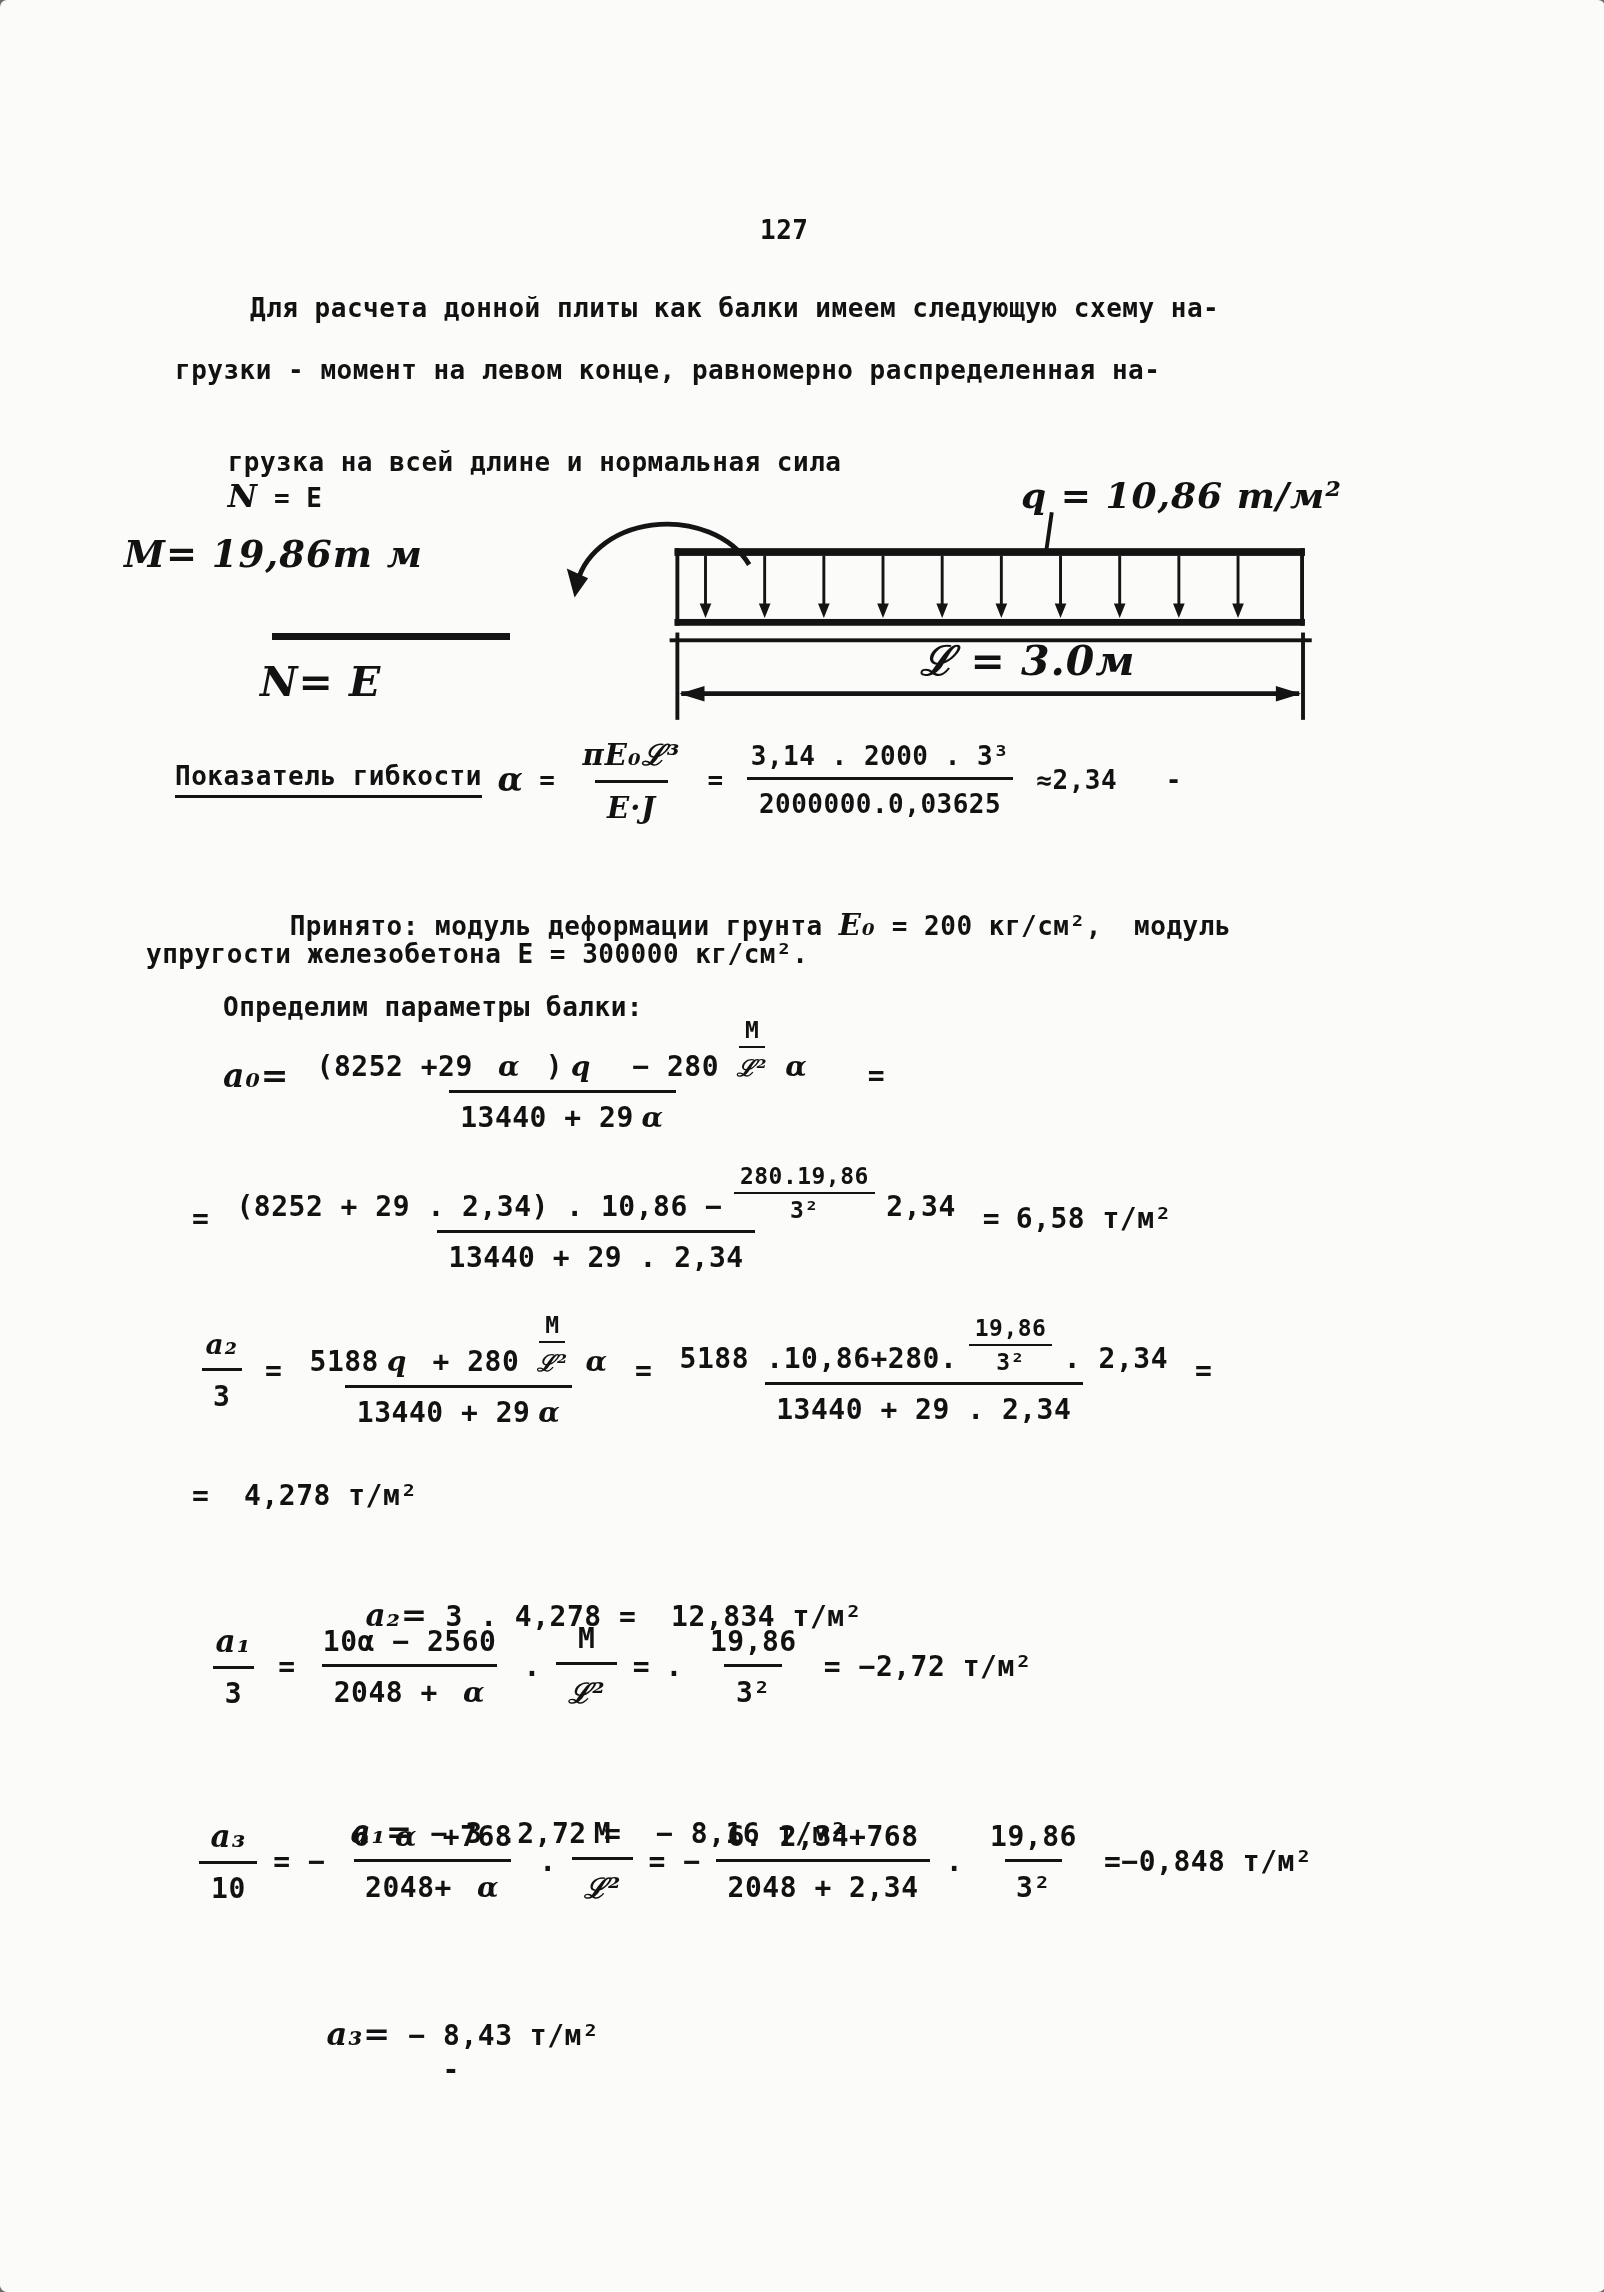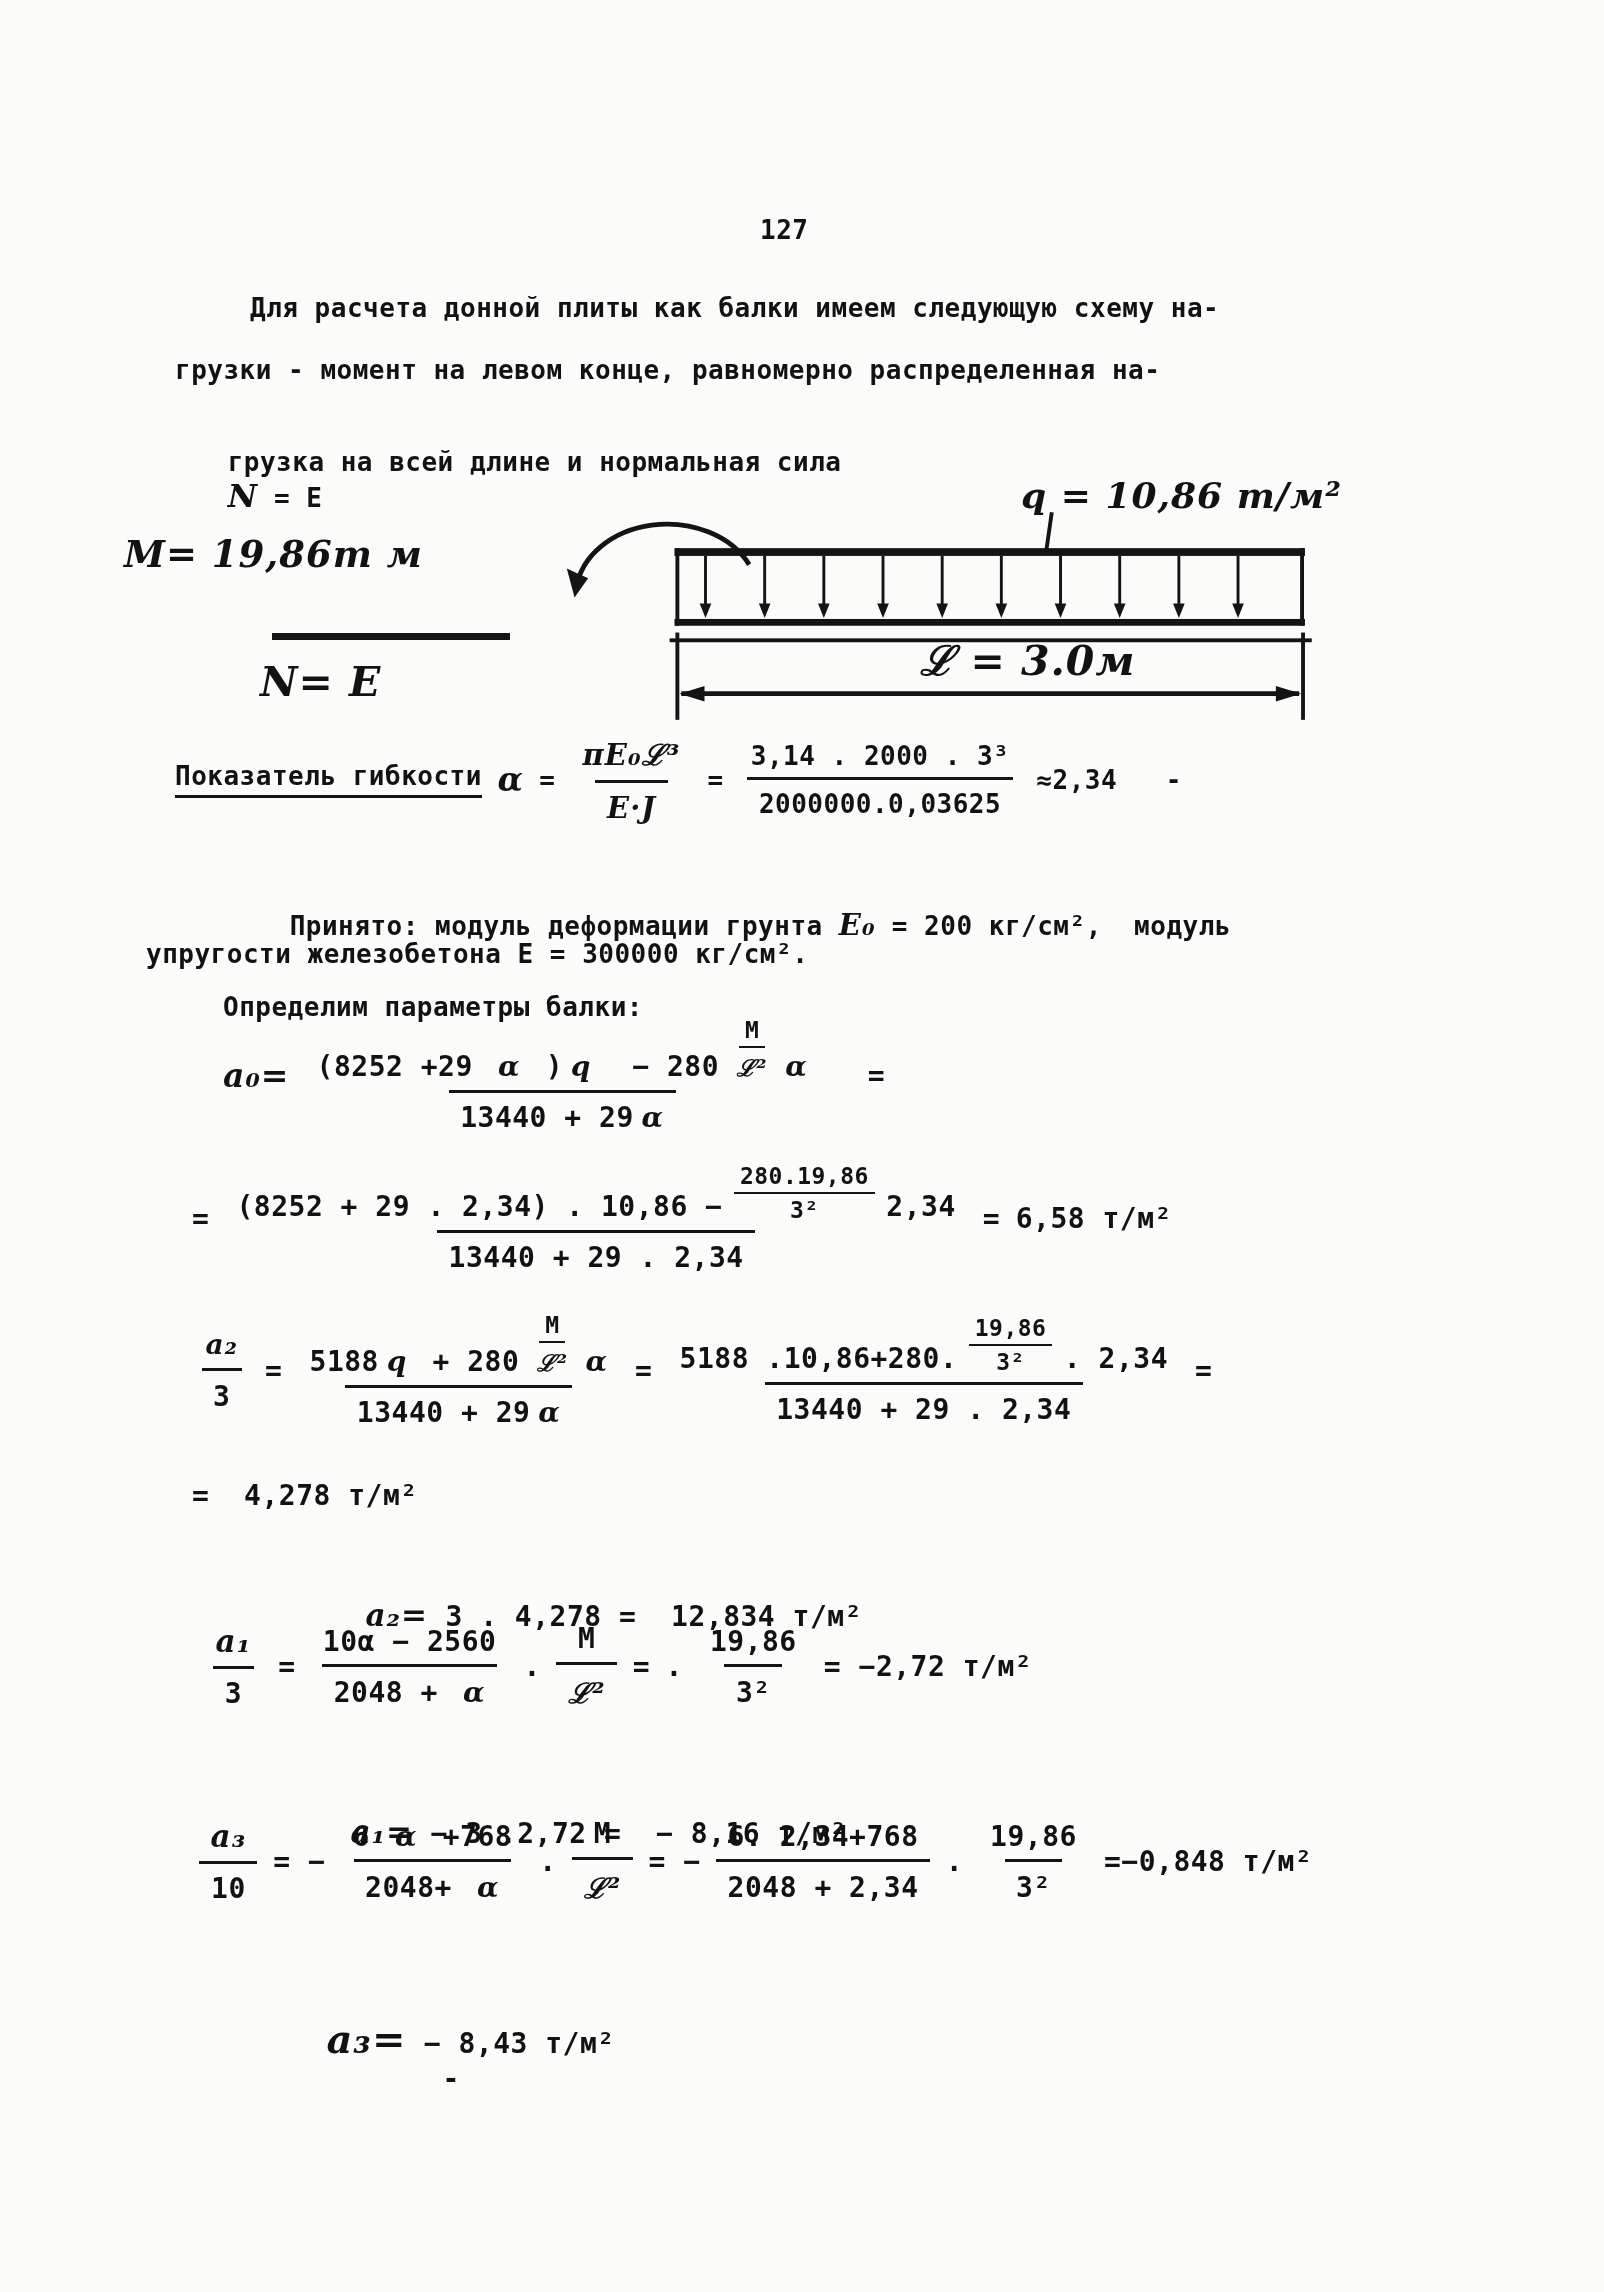--- a/index.html
+++ b/index.html
@@ -1,19 +1,20 @@
 <!DOCTYPE html>
 <html><head>
 <meta charset="utf-8">
 <style>
   html,body{margin:0;padding:0;background:#6b6b6b;}
   .page{
     position:relative;width:1605px;height:2292px;background:#fbfbf9;
     color:#121212;font-family:"DejaVu Sans Mono",monospace;font-weight:700;
     overflow:hidden;
+    border-radius:7px;
   }
   .typed{font-size:26px;letter-spacing:0.5px;white-space:pre;}
   .big{font-size:28px;}
   .hand{font-family:"DejaVu Serif",serif;font-style:italic;font-weight:700;letter-spacing:1px;}
   .abs{position:absolute;}
   .row{position:absolute;display:flex;align-items:center;gap:15.5px;white-space:pre;}
   .frac{display:inline-flex;flex-direction:column;align-items:center;vertical-align:middle;}
   .frac>.num{display:flex;align-items:flex-end;gap:7.8px;padding:0 11.6px 6.8px;}
   .frac>.den{display:flex;align-items:center;gap:7.8px;padding:8.7px 11.6px 0;border-top:3.9px solid #141414;text-align:center;}
   .sfrac{display:inline-flex;flex-direction:column;align-items:center;font-size:.82em;vertical-align:middle;margin:0 3.9px;}
@@ -262,18 +263,18 @@
     </span>
     <span>.</span>
     <span class="frac">
       <span class="num">19,86</span>
       <span class="den">3²</span>
     </span>
     <span>=−0,848 т/м²</span>
   </div>
 
   <div class="abs big typed" style="left:257px;top:1982px;">
-    <span class="hand" style="font-size:40px;">a₃=</span><span> − 8,43 т/м²</span>
+    <span class="hand" style="font-size:32px;">a₃=</span><span> − 8,43 т/м²</span>
     <span style="margin-left:116px;">-</span>
   </div>
 
 </div>
 
 
 </body></html>

